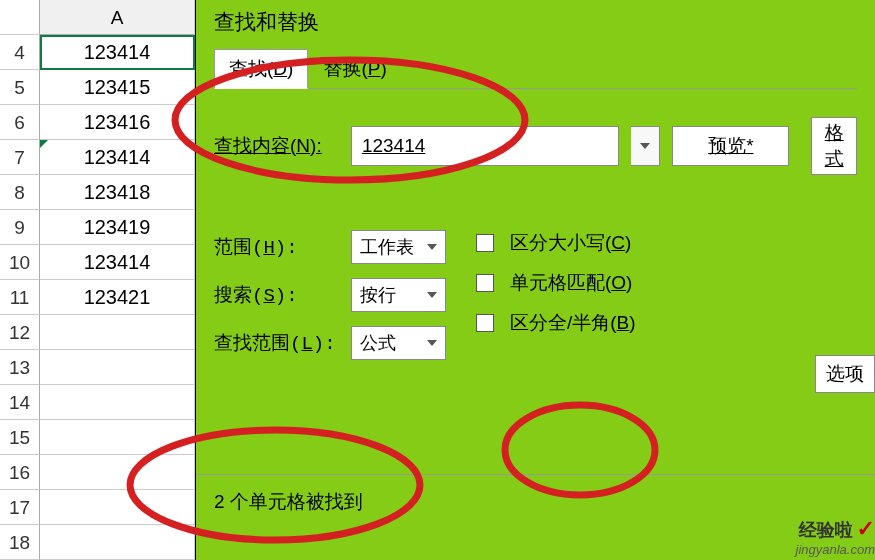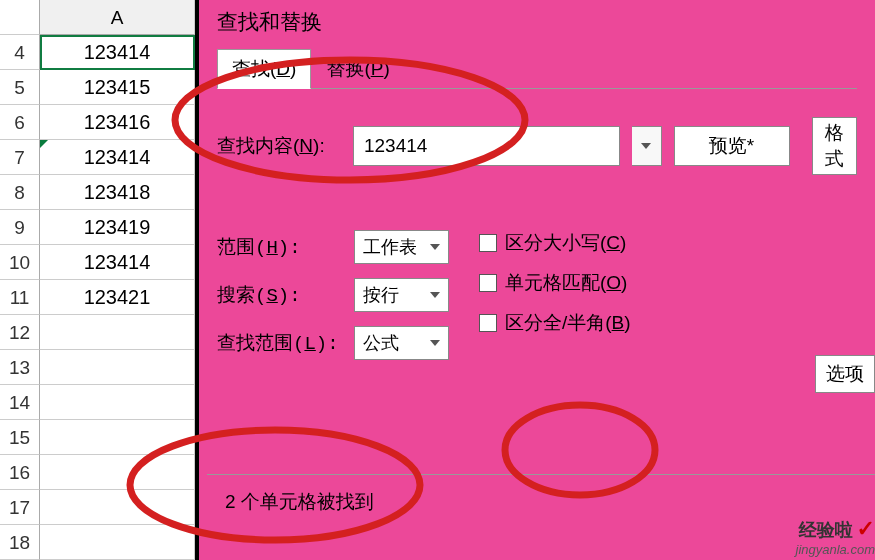--- a/index.html
+++ b/index.html
@@ -9,53 +9,53 @@
     .col-header { display: flex; }
     .row-header-cell { width: 40px; height: 35px; border-right: 1px solid #aaa; border-bottom: 1px solid #ccc; }
     .col-header-cell { width: 155px; height: 35px; border-right: 1px solid #ccc; border-bottom: 1px solid #aaa; text-align: center; line-height: 35px; font-size: 19px; background: #f0f0f0; }
     .sheet-row { display: flex; height: 35px; }
     .row-num { width: 40px; text-align: center; line-height: 35px; border-right: 1px solid #aaa; border-bottom: 1px solid #ccc; font-size: 19px; color: #333; background: #fff; }
     .cell { width: 155px; line-height: 35px; border-right: 1px solid #ccc; border-bottom: 1px solid #ccc; padding: 0 10px; text-align: center; font-size: 20px; background: #fff; }
     .cell.selected { outline: 2px solid #107c41; outline-offset: -2px; }
     .green-tri { position: relative; }
     .green-tri::before { content: ""; position: absolute; left: 0; top: 0; border-top: 8px solid #0a7c3e; border-right: 8px solid transparent; }
     
-    .dialog { position: absolute; left: 195px; top: 0; right: 0; bottom: 0; background: #ec4899; border-left: 4px solid #000000; }
+    .dialog { position: absolute; left: 195px; top: 0; right: 0; bottom: 0; background: #84cc16; border-left: 1px solid #000000; }
     .dialog-title { padding: 8px 18px 12px; font-size: 21px; }
     .dialog-body { padding: 0 18px; }
     
     .tabs { display: flex; border-bottom: 1px solid #999; margin-bottom: 28px; }
     .tab { padding: 6px 14px 6px; font-size: 19px; border: 1px solid transparent; border-bottom: none; position: relative; top: 1px; }
     .tab.active { border-color: #999; background: #fff; border-bottom: 1px solid #fff; }
     .tab span { text-decoration: underline; }
     
-    .form-row { display: flex; align-items: center; margin-bottom: 14px; gap: 12px; }
+    .form-row { display: flex; align-items: center; margin-bottom: 14px; gap: 12px; text-decoration: underline; }
     .form-label { width: 126px; font-size: 19px; }
     .form-label span { text-decoration: underline; }
     
     .search-input { width: 270px; height: 40px; border: 1px solid #888; padding: 0 10px; font-size: 19px; }
     .combo-btn { width: 30px; height: 40px; border: 1px solid #888; border-left: none; background: #f8f8f8; display: flex; align-items: center; justify-content: center; }
     .preview-btn { width: 118px; height: 40px; border: 1px solid #888; background: #fff; font-size: 19px; }
     .format-btn { height: 58px; border: 1px solid #888; background: #fff; font-size: 19px; padding: 0 3px; margin-left: 10px; }
     
     .options-section { margin-top: 55px; display: flex; gap: 30px; }
     .opt-left { }
     .opt-row { display: flex; align-items: center; margin-bottom: 14px; gap: 12px; font-family: Liberation Mono, monospace; }
     .opt-label { width: 125px; font-size: 19px; }
     .opt-label span { text-decoration: underline; }
     .select-box { width: 95px; height: 34px; border: 1px solid #888; padding: 0 8px; font-size: 18px; display: flex; align-items: center; justify-content: space-between; background: #fff; }
     
     .opt-right { padding-top: 0; }
-    .checkbox-row { display: flex; align-items: center; gap: 8px; margin-bottom: 14px; font-size: 19px; }
+    .checkbox-row { display: flex; align-items: center; gap: 16px; margin-bottom: 14px; font-size: 19px; }
     .checkbox { width: 18px; height: 18px; border: 1px solid #555; background: #fff; }
     .checkbox-row span.u { text-decoration: underline; }
     
     .select-more-btn { position: absolute; right: 0; top: 355px; height: 38px; border: 1px solid #888; background: #fff; padding: 0 10px; font-size: 19px; }
     
-    .bottom-bar { position: absolute; bottom: 45px; left: 8px; right: 0; border-top: 1px solid #999; padding: 14px 18px 0; display: flex; align-items: center; }
+    .bottom-bar { position: absolute; bottom: 45px; left: 0; right: 0; border-top: 1px solid #999; padding: 14px 18px 0; display: flex; align-items: center; }
     .status-text { font-size: 19px; }
     .btn-group { margin-left: auto; display: flex; gap: 10px; }
     .dlg-btn { height: 40px; padding: 0 12px; border: 1px solid #888; background: #fff; font-size: 18px; }
     .dlg-btn.hl { background: #e7e7e7; outline: 2px solid #4a8fd6; outline-offset: -2px; }
     .dlg-btn span { text-decoration: underline; }
     
     .watermark { position: absolute; right: 0; bottom: 2px; font-size: 14px; color: #333; text-align: right; line-height: 1.2; }
     .watermark .brand { font-weight: bold; font-size: 18px; }
     .watermark .check { color: #c00; font-size: 22px; font-weight: bold; }
     .watermark .url { font-style: italic; font-size: 13px; color: #555; }

